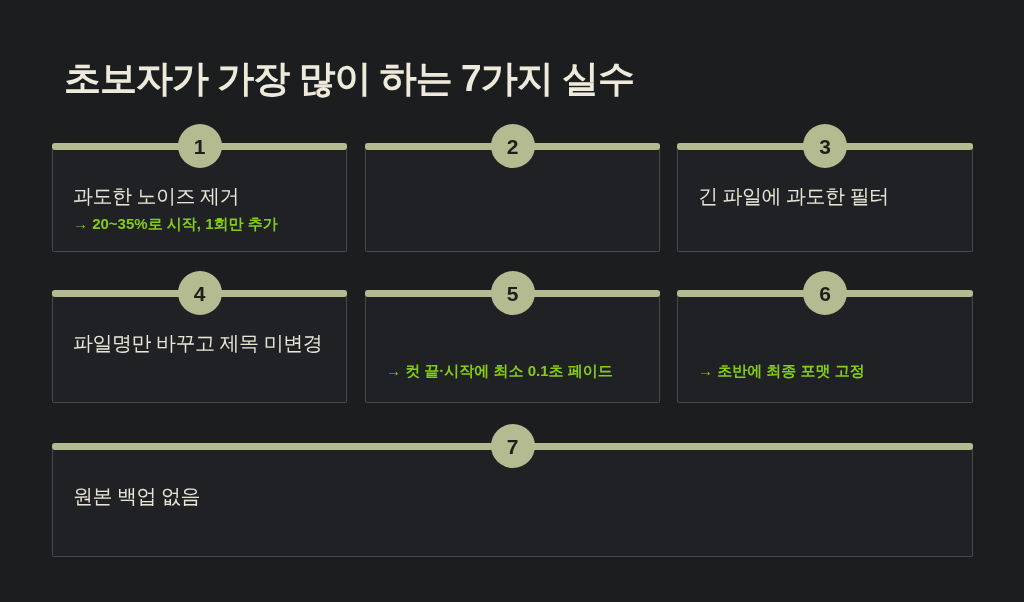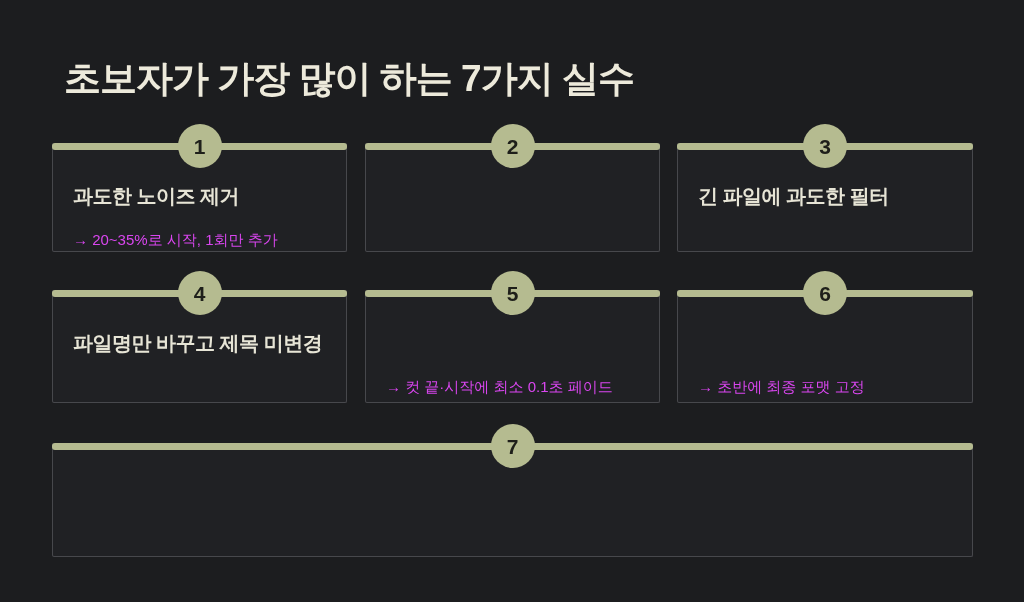--- a/index.html
+++ b/index.html
@@ -69,34 +69,34 @@
     font-weight: 700;
     color: #1e1f1a;
     line-height: 1;
   }
   .card-title {
     position: absolute;
     left: 20px;
     right: 14px;
     top: 40px;
     font-size: 20px;
-    font-weight: 700;
+    font-weight: 400;
     letter-spacing: -0.5px;
     color: #e7e5d6;
     white-space: nowrap;
     overflow: hidden;
   }
   .card-tip {
     position: absolute;
     left: 20px;
     right: 14px;
-    top: 88px;
+    top: 72px;
     font-size: 15px;
-    font-weight: 400;
-    color: #d946ef;
+    font-weight: 700;
+    color: #84cc16;
     white-space: nowrap;
     overflow: hidden;
   }
 </style>
 </head>
 <body>
 
 <div class="canvas">
 
   <h1 class="page-title">초보자가 가장 많이 하는 7가지 실수</h1>
@@ -147,15 +147,16 @@
       <span>6</span>
     </div>
     <div class="card-tip">→ 초반에 최종 포맷 고정</div>
   </div>
 
   <div class="card r3 colfull">
     <div class="topline"></div>
     <div class="badge">
       <span>7</span>
     </div>
+    <div class="card-title">원본 백업 없음</div>
   </div>
 
 </div>
 
 </body></html>

